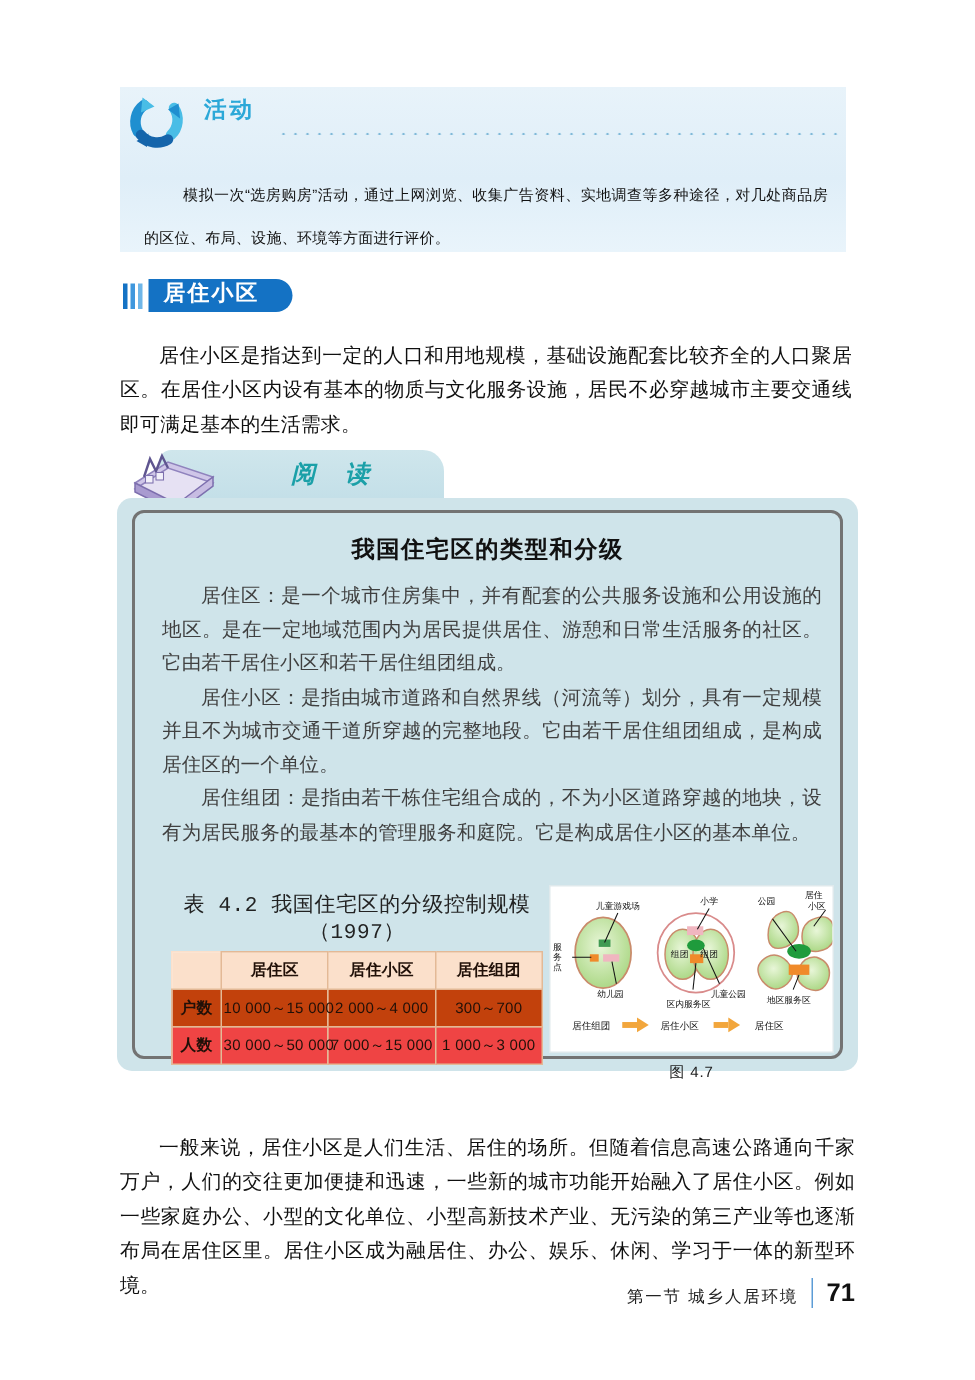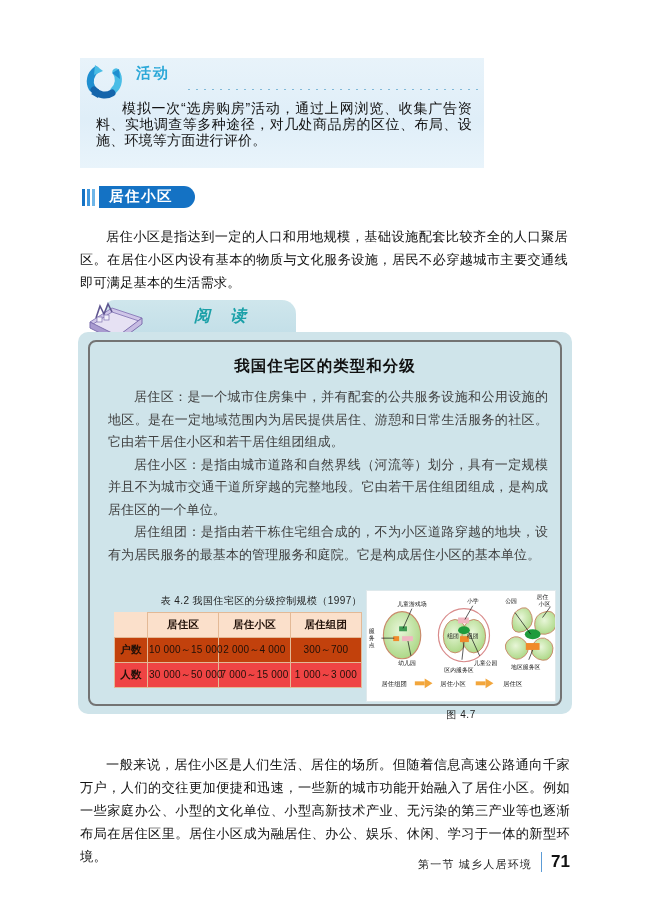--- a/index.html
+++ b/index.html
@@ -21,21 +21,21 @@
     width: 650px;
     height: 920px;
     box-sizing: border-box;
   }
 
   
   .activity-box {
     position: absolute;
     left: 80px;
     top: 58px;
-    width: 404px;
+    width: 484px;
     height: 110px;
     background: linear-gradient(180deg, #e8f3fa 0%, #dfeef8 55%, #e9f4fb 100%);
     box-sizing: border-box;
   }
   .activity-header {
     position: relative;
     height: 42px;
   }
   .activity-icon {
     position: absolute;
@@ -59,24 +59,24 @@
     top: 30px;
     right: 4px;
     height: 2px;
     background-image: radial-gradient(circle, #7fb9d8 0.8px, transparent 1.1px);
     background-size: 8px 3px;
     background-repeat: repeat-x;
   }
   .activity-body {
     position: absolute;
     left: 16px;
-    top: 42px;
+    top: 58px;
     right: 12px;
-    font-size: 14px;
-    line-height: 16px;
+    font-size: 10px;
+    line-height: 29px;
     color: #121212;
     text-indent: 26px;
     text-align: justify;
     letter-spacing: 0.2px;
   }
 
   
   .sec-heading {
     position: absolute;
     left: 82px;
@@ -207,25 +207,26 @@
   }
 
   
   .table-block {
     position: absolute;
     left: 24px;
     top: 252px;
     width: 248px;
   }
   .table-caption {
-    font-size: 10px;
+    font-size: 14px;
     color: #222;
-    text-align: right;
+    text-align: center;
     margin-bottom: 4px;
     letter-spacing: 0.4px;
+    font-family: Liberation Mono, monospace;
   }
   table.stat {
     border-collapse: collapse;
     width: 248px;
     font-size: 10px;
     background: #fdf0e4;
     table-layout: fixed;
   }
   table.stat th, table.stat td {
     border: 1px solid #e3b996;

